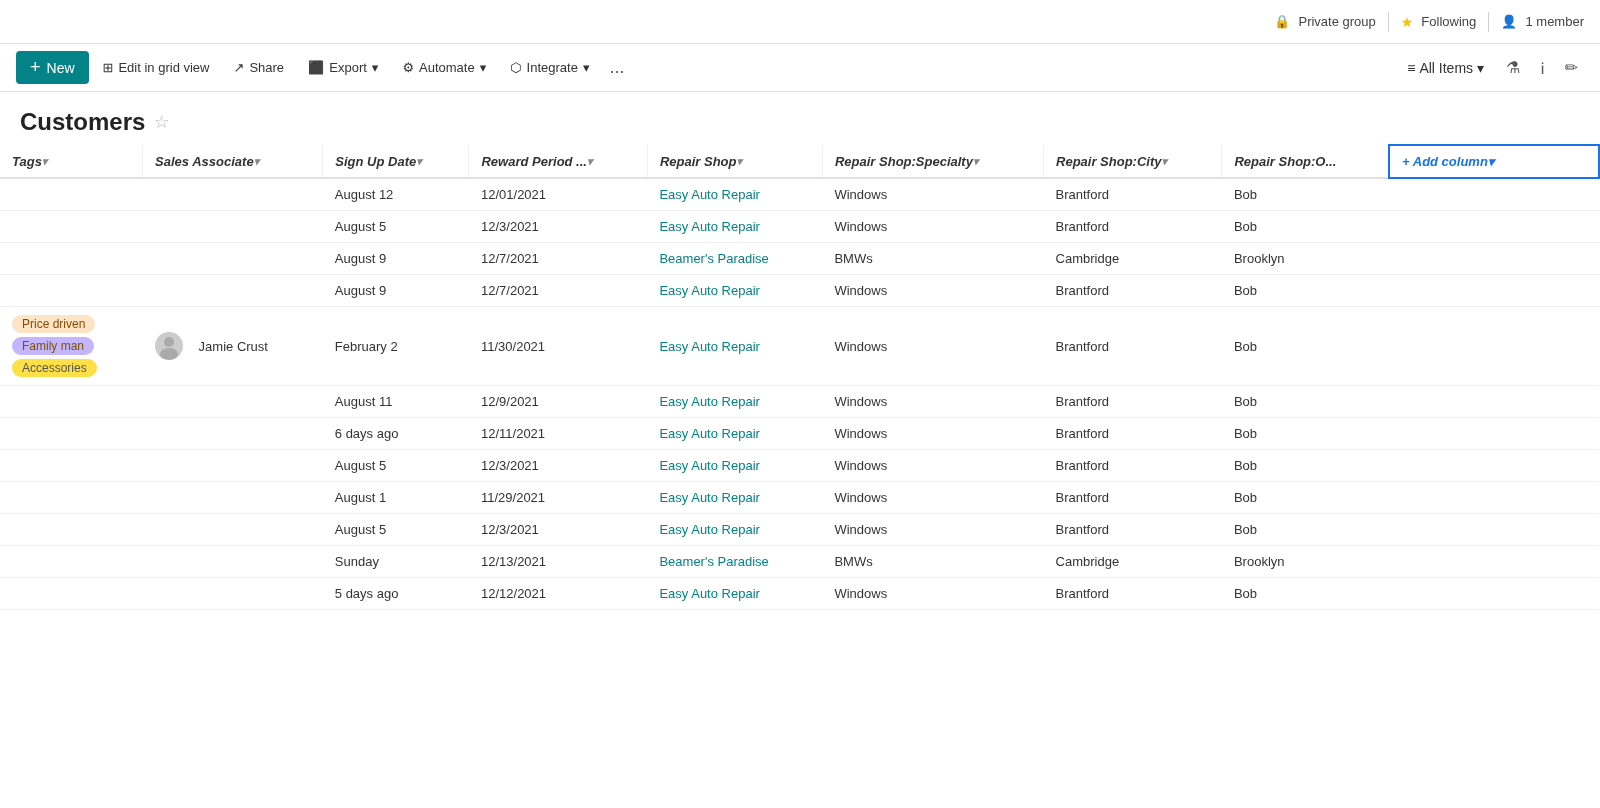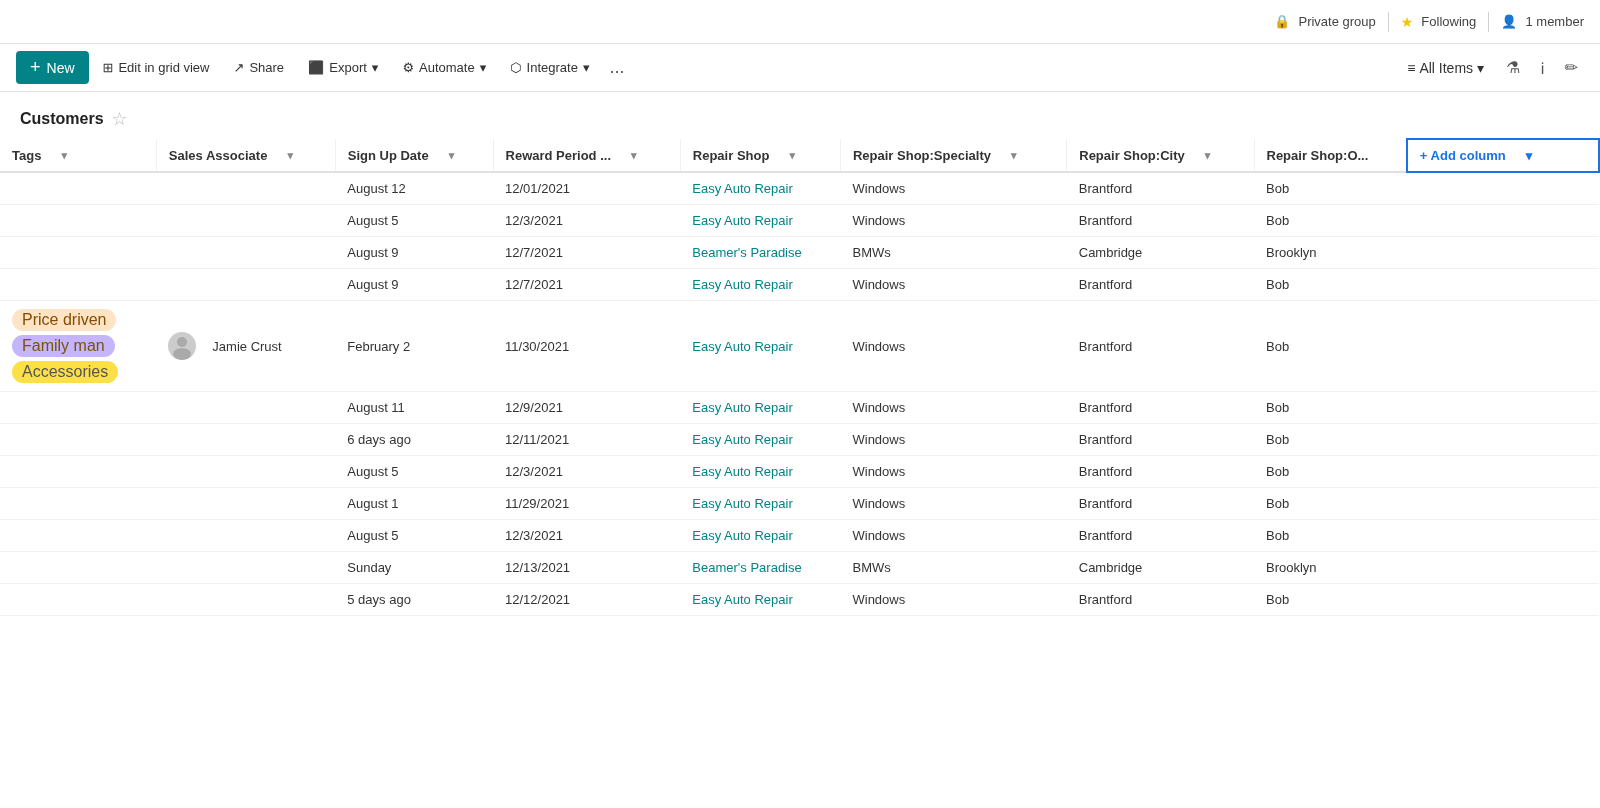--- a/index.html
+++ b/index.html
@@ -91,21 +91,21 @@
     }
 
     
     .page-title-bar {
       display: flex;
       align-items: center;
       padding: 16px 20px 8px 20px;
       gap: 8px;
     }
     .page-title {
-      font-size: 16px;
+      font-size: 24px;
       font-weight: 600;
       color: #222;
     }
     .title-star { color: #bbb; font-size: 18px; cursor: pointer; }
 
     
     .table-container {
       overflow-x: auto;
       padding: 0 0 0 0;
     }
@@ -125,42 +125,43 @@
       color: #333;
       white-space: nowrap;
       background: #fff;
       border-right: 1px solid #f0f0f0;
       position: relative;
       user-select: none;
     }
     th .col-header {
       display: flex;
       align-items: center;
-      gap: 20px;
+      gap: 0;
+      font-style: italic;
     }
     th .chevron { color: #888; font-size: 11px; }
     td {
       padding: 8px 12px;
       border-bottom: 1px solid #f0f0f0;
       font-size: 13px;
       color: #333;
       vertical-align: middle;
       white-space: nowrap;
     }
 
     .link-cell { color: #038387; cursor: pointer; text-decoration: none; }
 
     
     .tags-cell { display: flex; flex-direction: column; gap: 4px; }
     .tag {
       display: inline-flex;
       align-items: center;
       padding: 2px 10px;
       border-radius: 12px;
-      font-size: 16px;
+      font-size: 12px;
       font-weight: 500;
       width: fit-content;
     }
     .tag-orange { background: #fce4c4; color: #8a4a00; }
     .tag-yellow { background: #c4b5fd; color: #7a5500; }
     .tag-gray { background: #fde047; color: #555; }
 
     
     .avatar-cell { display: flex; align-items: center; gap: 16px; }
     .avatar {

